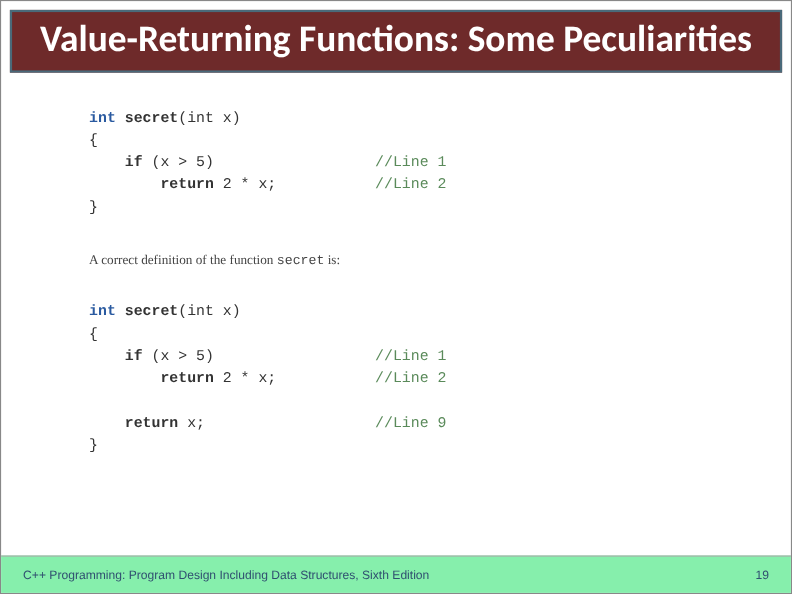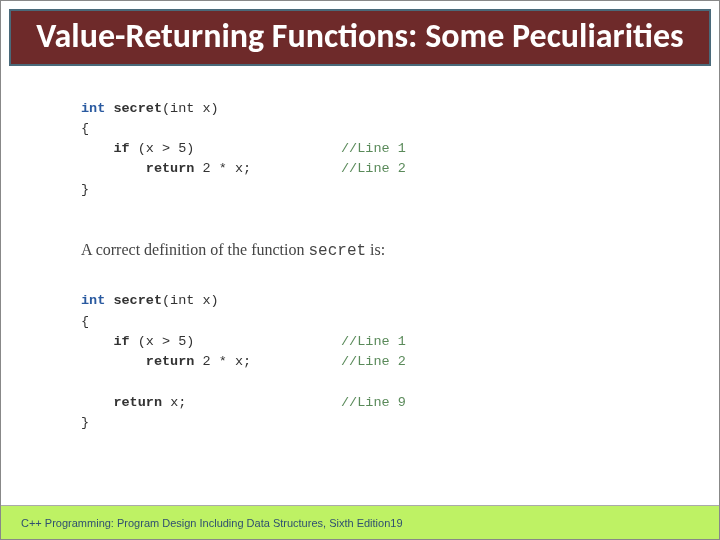--- a/index.html
+++ b/index.html
@@ -30,44 +30,44 @@
     font-family: "Courier New", monospace;
     font-size: 13.5px;
     line-height: 1.5;
     color: #333;
   }
   .code-block {
     white-space: pre;
   }
   .serif-text {
     font-family: "Times New Roman", Times, serif;
-    font-size: 16px;
+    font-size: 12px;
     color: #444;
-    margin: 18px 0 8px 0;
+    margin: 7px 0 8px 0;
     white-space: normal;
   }
   .kw-type { color: #2a5aa0; font-weight: bold; }
   .kw-ctrl { font-weight: bold; }
   .fn-name { font-weight: bold; }
   .cmt { color: #5a8a5a; }
   .line-wrap { display: inline-block; }
   .col-code { display: inline-block; width: 260px; }
   .col-comment { display: inline-block; }
   .footer {
     position: absolute;
     bottom: 0;
     left: 0;
     right: 0;
     height: 34px;
     display: flex;
-    justify-content: flex-start;
+    justify-content: space-between;
     align-items: center;
     padding: 0 20px;
     border-top: 1px solid #aaa;
-    background: #bef264;
+    background: #86efac;
   }
   .footer-text {
     font-size: 11px;
     color: #305070;
     font-family: Arial, sans-serif;
   }
   .page-num {
     font-size: 11px;
     color: #305070;
     font-family: Arial, sans-serif;

